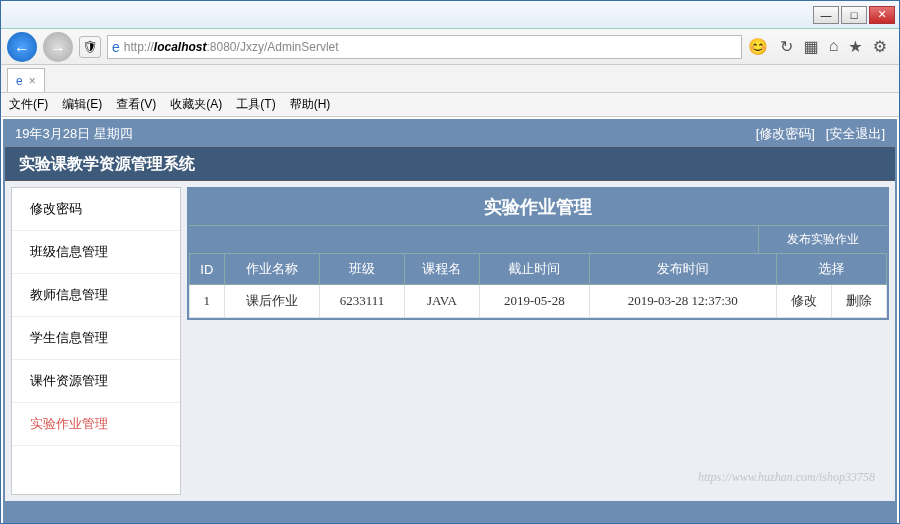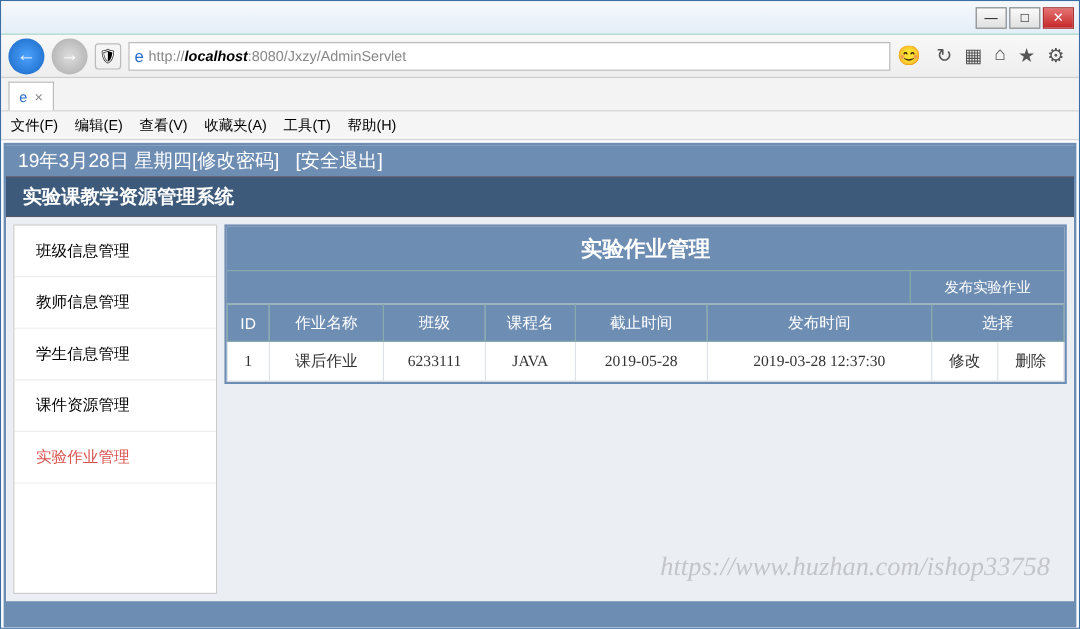--- a/index.html
+++ b/index.html
@@ -18,37 +18,37 @@
 .addrbar .bold { color: #000000; font-weight: bold; font-style: italic; }
 .navicons { display: flex; gap: 10px; padding: 0 6px; color: #555; font-size: 16px; }
 .tabrow { height: 28px; background: #f3f3f3; display: flex; align-items: flex-end; padding: 0 6px; border-bottom: 1px solid #ccc; }
 .tab { height: 24px; border: 1px solid #bbb; border-bottom: none; background: #fff; display: flex; align-items: center; padding: 0 8px; font-size: 12px; gap: 6px; }
 .tab .ieicon { color: #2a6ec9; }
 .tab .x { color: #888; cursor: pointer; }
 .menurow { height: 24px; background: #f5f5f5; display: flex; align-items: center; padding: 0 8px; gap: 14px; font-size: 12px; border-bottom: 1px solid #ccc; }
 .menurow span { cursor: pointer; }
 .app-outer { background: #fff; padding: 2px; }
 .app { border: 2px solid #6e8db3; }
-.topbar { background: #6e8db3; color: #fff; height: 26px; display: flex; align-items: center; padding: 0 10px; font-size: 16px; }
+.topbar { background: #6e8db3; color: #fff; height: 26px; display: flex; align-items: center; justify-content: space-between; padding: 0 10px; font-size: 13px; }
 .topbar .right span { cursor: pointer; }
 .sysbar { background: #3d5a7a; color: #fff; height: 32px; display: flex; align-items: center; padding: 16px 14px; font-size: 16px; font-weight: bold; border-top: 1px solid #556; border-bottom: 1px solid #556; }
 .main { display: flex; background: #ebeef3; min-height: 320px; }
 .sidebar { width: 170px; background: #fff; margin: 6px; border: 1px solid #ccc; }
 .sidebar .item { padding: 12px 18px; border-bottom: 1px solid #eee; font-size: 13px; cursor: pointer; }
 .sidebar .item.active { color: #d9534f; }
 .content { flex: 1; margin: 6px 6px 6px 0; position: relative; }
 .panel { border: 2px solid #6e8db3; background: #fff; }
 .panel-head { background: #6e8db3; color: #fff; text-align: center; font-size: 18px; font-weight: bold; padding: 6px 0; }
 .panel-sub { display: flex; justify-content: flex-end; background: #6e8db3; color: #fff; border-top: 1px solid #8aa; }
 .panel-sub .cell { padding: 5px 28px; border-left: 1px solid #8aa; cursor: pointer; }
 table { width: 100%; border-collapse: collapse; font-size: 13px; }
 th { background: #6e8db3; color: #fff; padding: 6px 4px; border: 1px solid #8aa; font-weight: normal; }
 td { padding: 7px 4px; text-align: center; border: 1px solid #dfe3e8; color: #333; font-family: "SimSun", serif; }
 td.link { cursor: pointer; }
-.watermark { position: absolute; bottom: 10px; right: 14px; font-size: 22px; color: rgba(120,120,120,.35); font-family: Georgia, serif; font-style: italic; pointer-events: none; }
+.watermark { position: absolute; bottom: 10px; right: 14px; font-size: 12px; color: rgba(120,120,120,.35); font-family: Georgia, serif; font-style: italic; pointer-events: none; }
 .footer { height: 22px; background: #6e8db3; }
 </style>
 </head>
 <body>
 
 <div class="titlebar">
   <div class="winbtn">—</div>
   <div class="winbtn">□</div>
   <div class="winbtn close">✕</div>
 </div>
@@ -96,20 +96,21 @@
       <span>19年3月28日 星期四</span>
       <span class="right">
         <span>[修改密码]</span>
         &nbsp;
         <span>[安全退出]</span>
       </span>
     </div>
     <div class="sysbar">实验课教学资源管理系统</div>
     <div class="main">
       <div class="sidebar">
+        <div class="item">修改密码</div>
         <div class="item">班级信息管理</div>
         <div class="item">教师信息管理</div>
         <div class="item">学生信息管理</div>
         <div class="item">课件资源管理</div>
         <div class="item active">实验作业管理</div>
       </div>
       <div class="content">
         <div class="panel">
           <div class="panel-head">实验作业管理</div>
           <div class="panel-sub">

